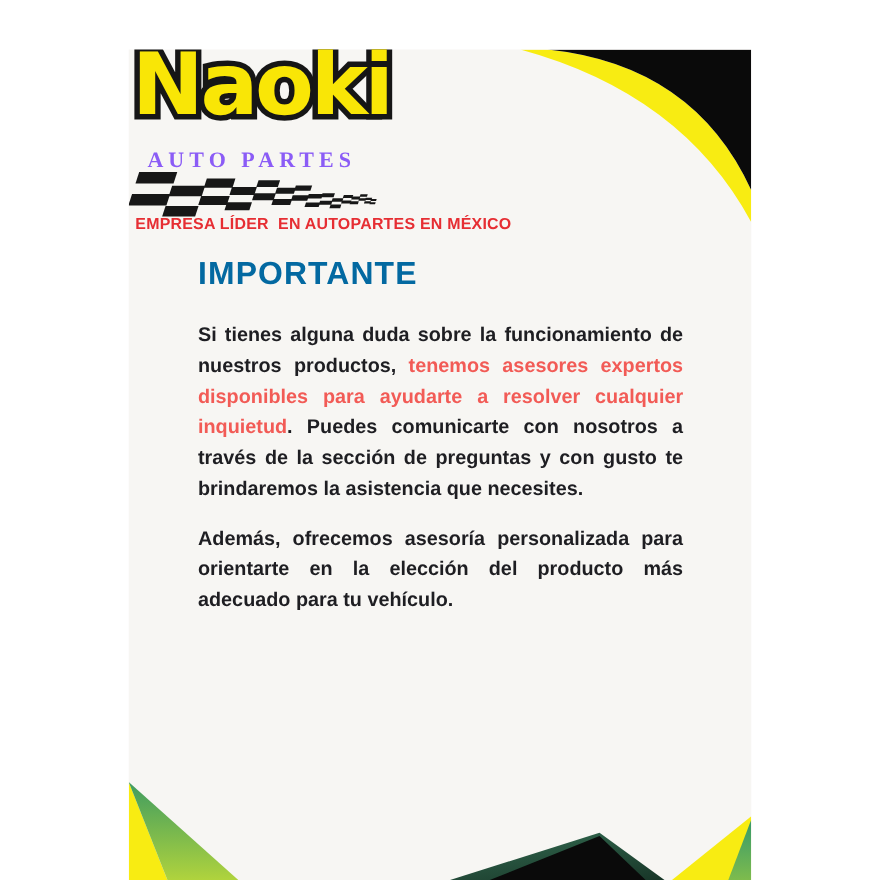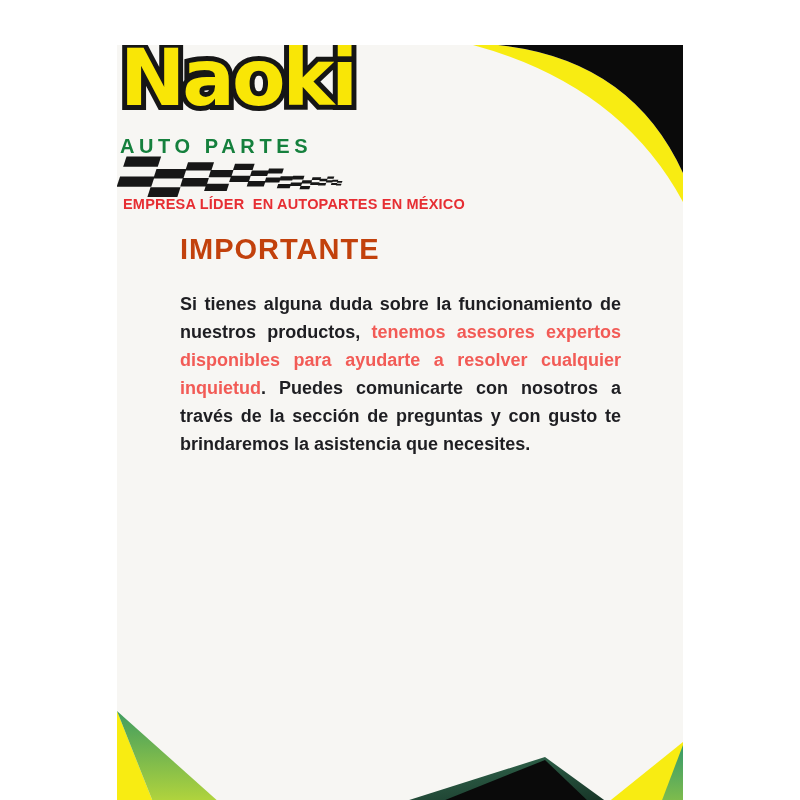--- a/index.html
+++ b/index.html
@@ -17,23 +17,23 @@
   .logo-name{
     position:absolute;left:3px;top:-12px;z-index:0;
     font-family:"DejaVu Sans",sans-serif;font-weight:800;font-size:78px;
     letter-spacing:-3px;white-space:nowrap;
   }
   .logo-name::before{
     content:attr(data-text);position:absolute;left:0;top:0;z-index:-1;
     -webkit-text-stroke:10px var(--outline,#161616);
   }
   .logo-sub{
-    position:absolute;left:3px;top:90px;
-    font-family:Liberation Sans, sans-serif;font-weight:700;font-size:20px;
-    letter-spacing:4.6px;color:#15803d;white-space:nowrap;
+    position:absolute;left:17px;top:90px;
+    font-family:Liberation Serif, serif;font-weight:700;font-size:20px;
+    letter-spacing:4.6px;color:#8b5cf6;white-space:nowrap;
   }
   .flag-svg{position:absolute;left:0px;top:110px;display:block;}
   .tagline{
     position:absolute;left:6px;top:151px;
     font-weight:700;font-size:14.5px;letter-spacing:0.2px;white-space:pre;
   }
   
   .content{position:absolute;left:63px;top:188px;width:441px;}
   .content h1{
     margin:0 0 24px 0;font-size:29px;font-weight:800;letter-spacing:1px;
@@ -90,22 +90,23 @@
           <rect x="213.6" y="24.8" width="5.8" height="2.0" fill="#171717"></rect>
           <rect x="213.6" y="28.0" width="5.8" height="2.0" fill="#171717"></rect>
           <rect x="218.8" y="26.0" width="5.1" height="1.8" fill="#171717"></rect>
           <rect x="218.8" y="28.8" width="5.1" height="1.8" fill="#171717"></rect>
         </g>
     </svg>
     <div class="tagline" style="color: rgb(230, 46, 51);">EMPRESA LÍDER  EN AUTOPARTES EN MÉXICO</div>
   </header>
 
   <main class="content" style="color: rgb(30, 30, 34);">
-    <h1 style="color: #c2410c;">IMPORTANTE</h1>
+    <h1 style="color: #0369a1;">IMPORTANTE</h1>
     <p><span>Si tienes alguna duda sobre la funcionamiento de nuestros productos, </span><span style="color: rgb(242, 91, 86);">tenemos asesores expertos disponibles para ayudarte a resolver cualquier inquietud</span><span>. Puedes comunicarte con nosotros a través de la sección de preguntas y con gusto te brindaremos la asistencia que necesites.</span></p>
+    <p>Además, ofrecemos asesoría personalizada para orientarte en la elección del producto más adecuado para tu vehículo.</p>
   </main>
 
   <svg class="bottom-svg" width="566" height="140" viewBox="0 0 566 140">
     <defs>
       <linearGradient id="limeGradL" x1="0" y1="0" x2="0" y2="1">
         <stop offset="0" stop-color="#3f9c60"></stop>
         <stop offset="1" stop-color="#e9ef2b"></stop>
       </linearGradient>
       <linearGradient id="darkGrad" x1="0" y1="0" x2="0.6" y2="1">
         <stop offset="0" stop-color="#3b7a5c"></stop>

